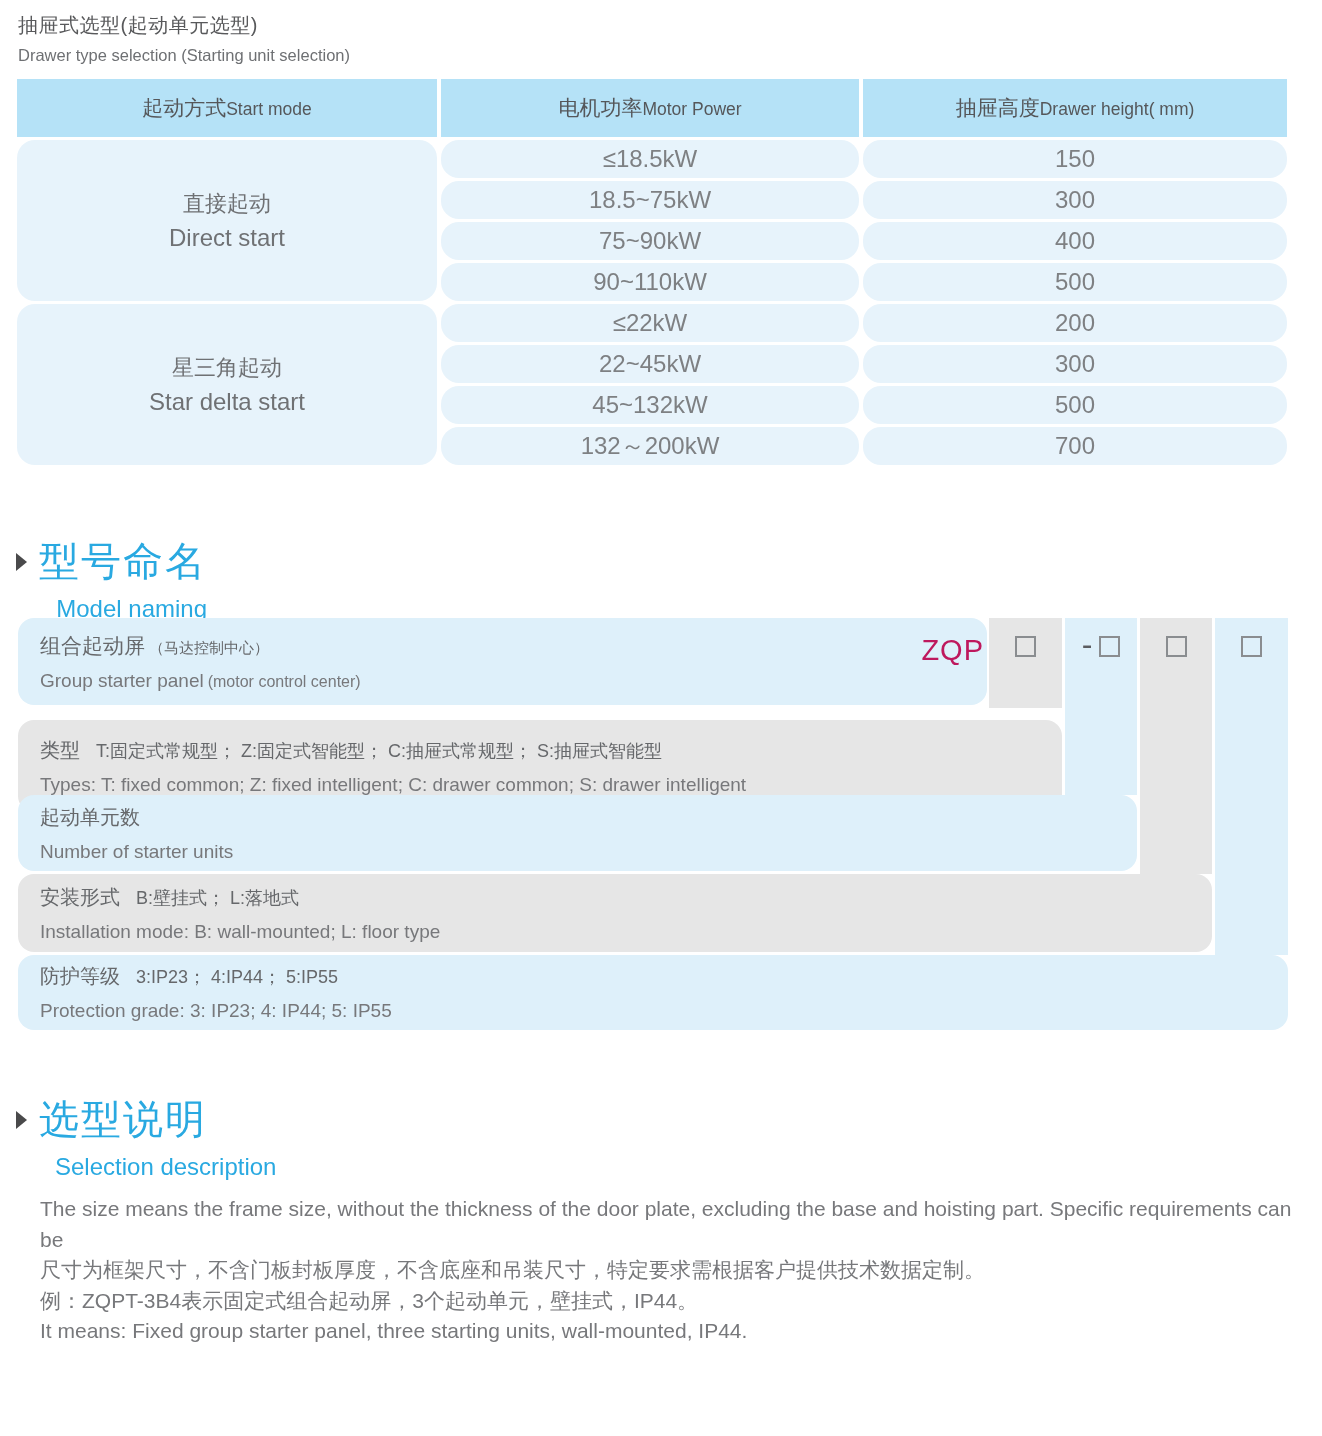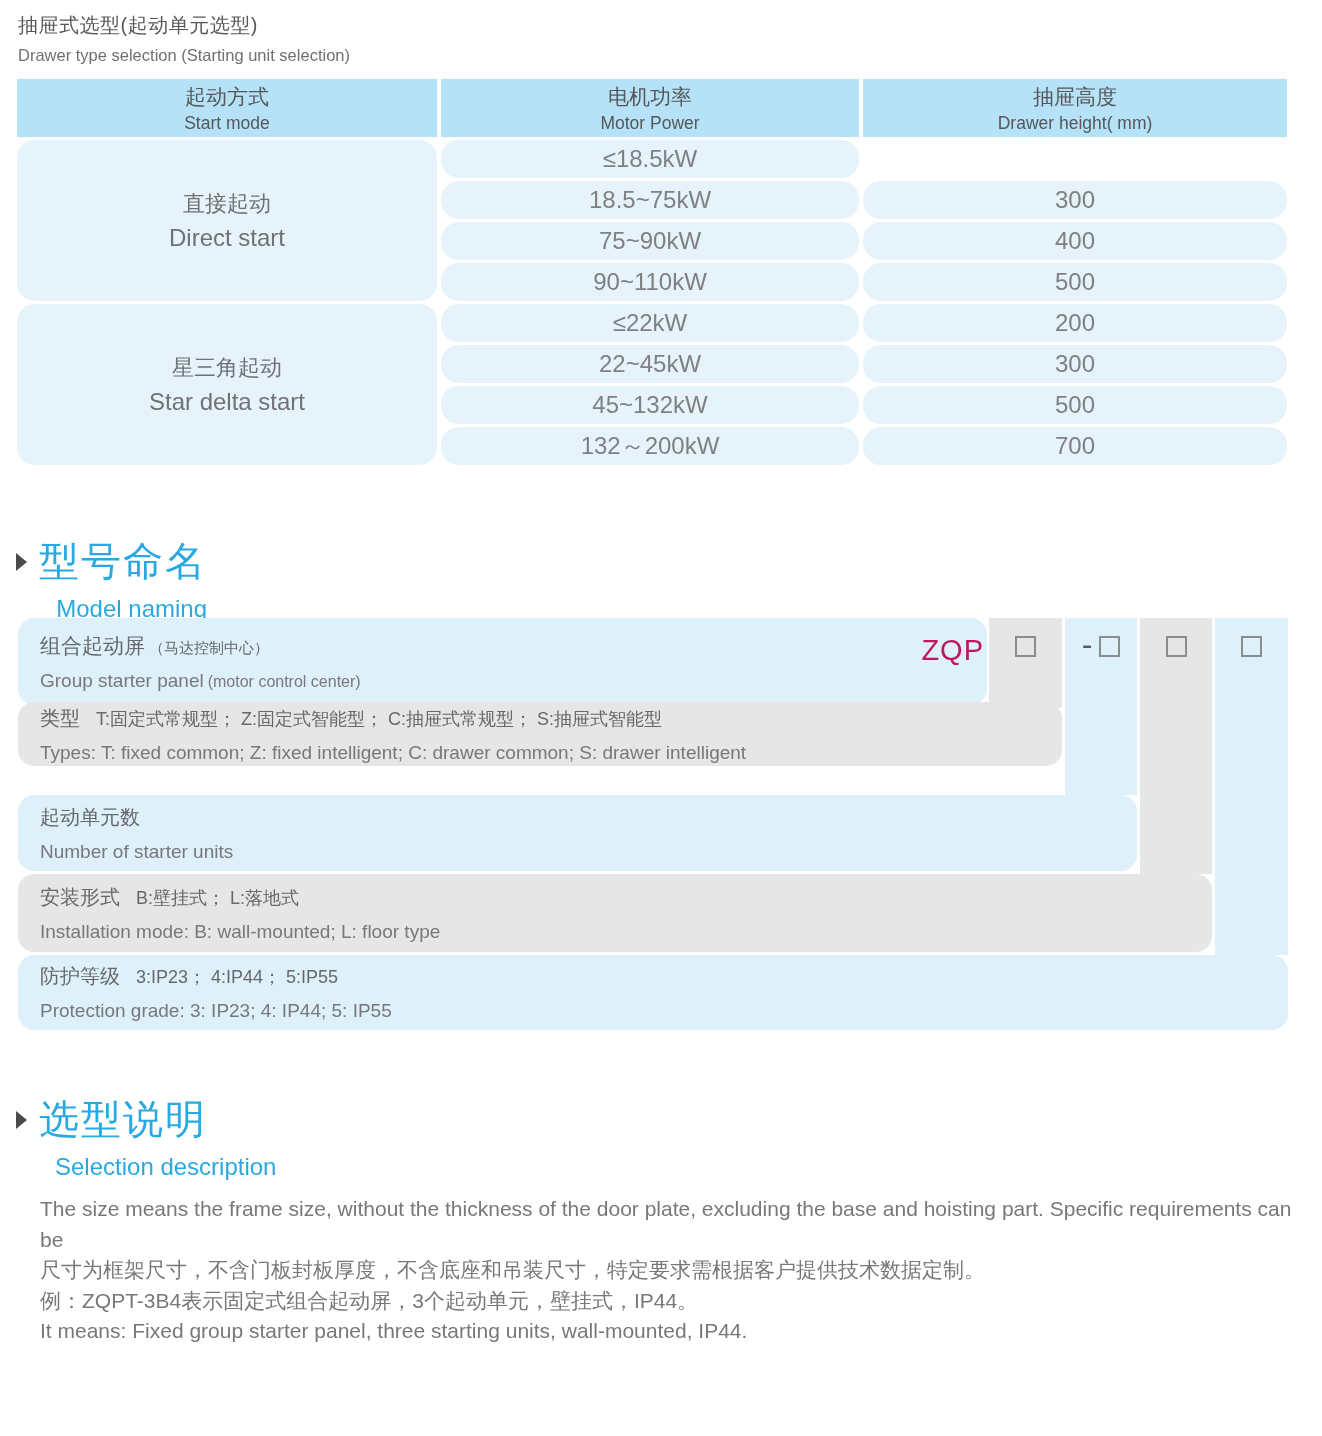--- a/index.html
+++ b/index.html
@@ -11,21 +11,21 @@
   
   .doc-title { position:absolute; left:18px; top:12px; }
   .doc-title .t-zh { font-size:20px; color:#58595b; letter-spacing:0.5px; }
   .doc-title .t-en { font-size:16.5px; color:#6e7073; margin-top:7px; }
 
   
   .sel-table { position:absolute; left:17px; top:79px; display:grid;
                grid-template-columns:420px 418px 424px;
                grid-template-rows:58px repeat(8, 38px);
                gap:3px 4px; }
-  .th { background:#b5e2f7; display:flex; flex-direction:column; justify-content:center; align-items:center; color:#55575a; }
+  .th { background:#b5e2f7; display:flex; flex-direction:row; justify-content:center; align-items:center; color:#55575a; }
   .th .h-zh { font-size:21px; }
   .th .h-en { font-size:17.5px; margin-top:2px; }
   .td { background:#e7f3fb; display:flex; align-items:center; justify-content:center;
         color:#7e8083; font-size:24px;border-radius:18px; }
   .td.mode { flex-direction:column; color:#6f7174; }
   .mode .m-zh { font-size:22px; }
   .mode .m-en { font-size:24px; margin-top:5px; }
 
   
   .section { position:absolute; left:16px; }
@@ -38,21 +38,21 @@
   .s1 .sec-en { margin-left:23px; }
   .s2 { top:1092px; }
   .s2 .sec-en { margin-left:39px; }
 
   
   .diagram { position:absolute; left:18px; top:618px; width:1270px; height:412px; }
   .bg-blue { background:#def0fa; }
   .bg-gray { background:#e6e6e6; }
   .drow { position:absolute; left:0; padding-left:22px; display:flex; flex-direction:column; justify-content:center;border-radius:16px; }
   .r1 { top:0;     height:87px; width:969px;  }
-  .r2 { top:84px;  height:64px; width:1044px; }
+  .r2 { top:102px;  height:92px; width:1044px; }
   .r3 { top:177px; height:76px; width:1119px; }
   .r4 { top:256px; height:78px; width:1194px; }
   .r5 { top:337px; height:75px; width:1270px; }
   .drow .l1 { font-size:20px; color:#66686b; }
   .drow .l2 { font-size:19px; color:#77787b; margin-top:10px; }
   .r1 .l1 { font-size:21px; }
   .zh-sub { font-size:15px; margin-left:4px; }
   .en-sub { font-size:16px; margin-left:4px; }
   .zh-detail { font-size:18px; margin-left:16px; }
   .zqp { position:absolute; right:3px; top:16px; font-size:29px; color:#be185d; letter-spacing:1px; }
@@ -91,20 +91,21 @@
     <div class="th" style="grid-area:1/3">
       <span class="h-zh">抽屉高度</span>
       <span class="h-en">Drawer height( mm)</span>
     </div>
 
     <div class="td mode" style="grid-row:2/6;grid-column:1">
       <span class="m-zh">直接起动</span>
       <span class="m-en">Direct start</span>
     </div>
     <div class="td" style="grid-row:2;grid-column:2">≤18.5kW</div>
+    <div class="td" style="grid-row:2;grid-column:3">150</div>
     <div class="td" style="grid-row:3;grid-column:2">18.5~75kW</div>
     <div class="td" style="grid-row:3;grid-column:3">300</div>
     <div class="td" style="grid-row:4;grid-column:2">75~90kW</div>
     <div class="td" style="grid-row:4;grid-column:3">400</div>
     <div class="td" style="grid-row:5;grid-column:2">90~110kW</div>
     <div class="td" style="grid-row:5;grid-column:3">500</div>
 
     <div class="td mode" style="grid-row:6/10;grid-column:1">
       <span class="m-zh">星三角起动</span>
       <span class="m-en">Star delta start</span>

